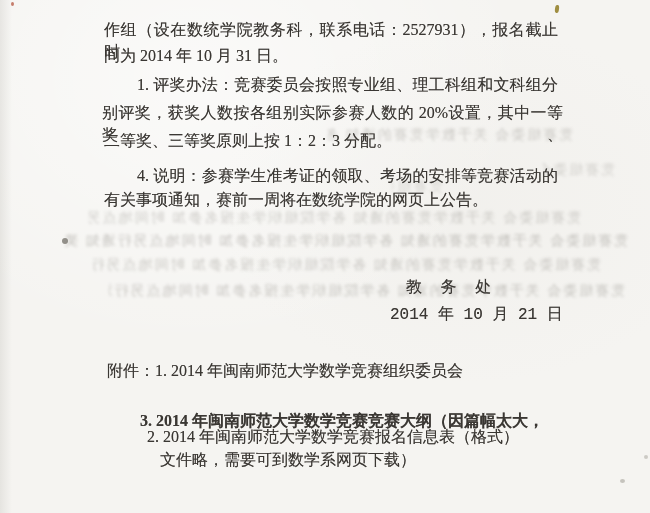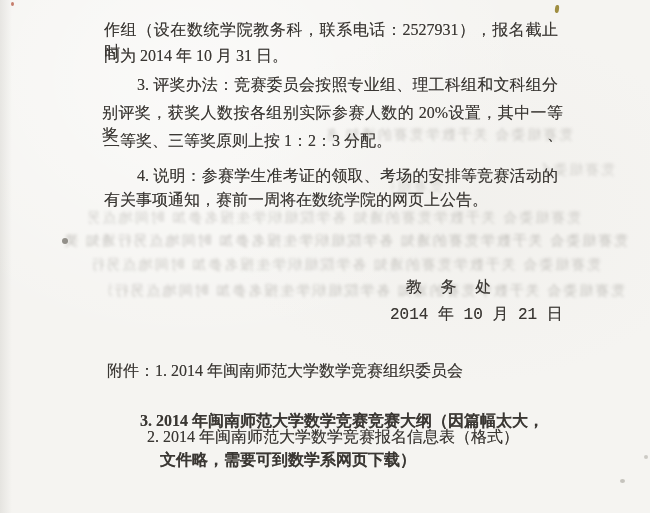--- a/index.html
+++ b/index.html
@@ -55,21 +55,21 @@
     position: absolute;
     font-size: 16px; line-height: 22px; height: 22px;
     color: #3a3733;
     text-shadow: 0 0 0.5px rgba(58,55,51,0.55);
     white-space: nowrap;
     text-align: right;
   }
   .att1 { left: 107px; top: 360px; }
   .att2 { left: 147px; top: 391px; margin-top: 35px; }
   .att3 { left: 140px; top: 410px; font-weight: bold; }
-  .att4 { left: 160px; top: 449px; font-weight: bold; }
+  .att4 { left: 160px; top: 449px; }
 
   
   .bleed {
     position: absolute;
     height: 14px; overflow: hidden;
     font-size: 14px; line-height: 14px;
     letter-spacing: 2px;
     color: #8f8c86;
     transform: scaleX(-1);
     filter: blur(1.4px);
@@ -102,21 +102,21 @@
   <div class="bleed b1" aria-hidden="true">竞赛组委会 关于数学竞赛的通知 各学院组织学生报名参加 时间地点另行通知 奖项设置详见附件 具体安排如下 请各单位认真组织落实 教务处通知 报名信息表 格式要求 数学系网页</div>
   <div class="bleed b2" aria-hidden="true">竞赛组委会 关于数学竞赛的通知 各学院组织学生报名参加 时间地点另行通知 奖项设置详见附件 具体安排如下 请各单位认真组织落实 教务处通知 报名信息表 格式要求 数学系网页</div>
   <div class="bleed b2b" aria-hidden="true">竞赛组委会 关于数学竞赛的通知 各学院组织学生报名参加 时间地点另行通知 奖项设置详见附件 具体安排如下 请各单位认真组织落实 教务处通知 报名信息表 格式要求 数学系网页</div>
   <div class="bleed b3" aria-hidden="true">竞赛组委会 关于数学竞赛的通知 各学院组织学生报名参加 时间地点另行通知 奖项设置详见附件 具体安排如下 请各单位认真组织落实 教务处通知 报名信息表 格式要求 数学系网页</div>
   <div class="bleed b4" aria-hidden="true">竞赛组委会 关于数学竞赛的通知 各学院组织学生报名参加 时间地点另行通知 奖项设置详见附件 具体安排如下 请各单位认真组织落实 教务处通知 报名信息表 格式要求 数学系网页</div>
   <div class="bleed b5" aria-hidden="true">竞赛组委会 关于数学竞赛的通知 各学院组织学生报名参加 时间地点另行通知 奖项设置详见附件 具体安排如下 请各单位认真组织落实 教务处通知 报名信息表 格式要求 数学系网页</div>
   <div class="bleed b6" aria-hidden="true">竞赛组委会 关于数学竞赛的通知 各学院组织学生报名参加 时间地点另行通知 奖项设置详见附件 具体安排如下 请各单位认真组织落实 教务处通知 报名信息表 格式要求 数学系网页</div>
 
   <div class="tline stretch" style="top:19px">作组（设在数统学院教务科，联系电话：2527931），报名截止时</div>
   <div class="tline" style="top:45px">间为 2014 年 10 月 31 日。</div>
-  <div class="tline stretch indent" style="top:74px">3. 评奖办法：竞赛委员会按照专业组、理工科组和文科组分</div>
+  <div class="tline stretch indent" style="top:74px">1. 评奖办法：竞赛委员会按照专业组、理工科组和文科组分</div>
   <div class="tline stretch l4" style="top:102px">别评奖，获奖人数按各组别实际参赛人数的 20%设置，其中一等奖、</div>
   <div class="tline" style="top:130px">二等奖、三等奖原则上按 1：2：3 分配。</div>
   <div class="tline stretch indent" style="top:165px">4. 说明：参赛学生准考证的领取、考场的安排等竞赛活动的</div>
   <div class="tline" style="top:189px">有关事项通知，赛前一周将在数统学院的网页上公告。</div>
 
   <div class="sig-line issuer">教 务 处</div>
   <div class="sig-line sigdate">2014 年 10 月 21 日</div>
 
   <div class="att-line att1">附件：1. 2014 年闽南师范大学数学竞赛组织委员会</div>
   <div class="att-line att2">2. 2014 年闽南师范大学数学竞赛报名信息表（格式）</div>

